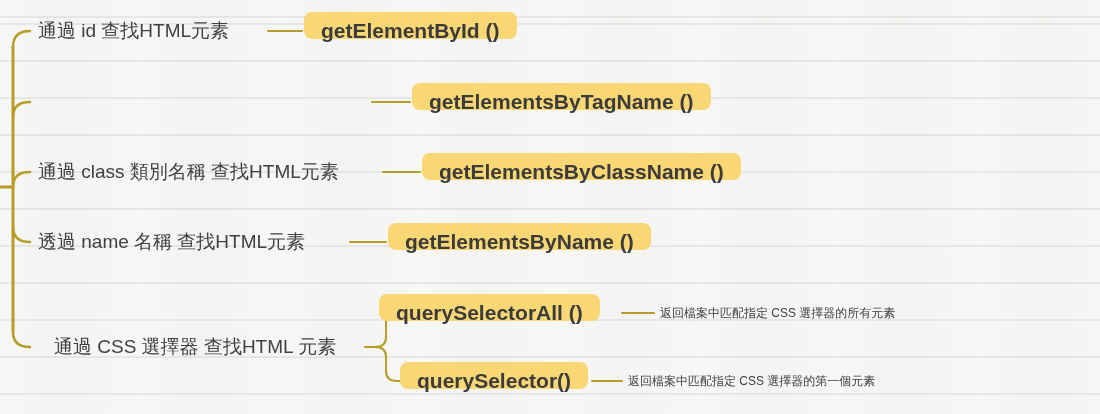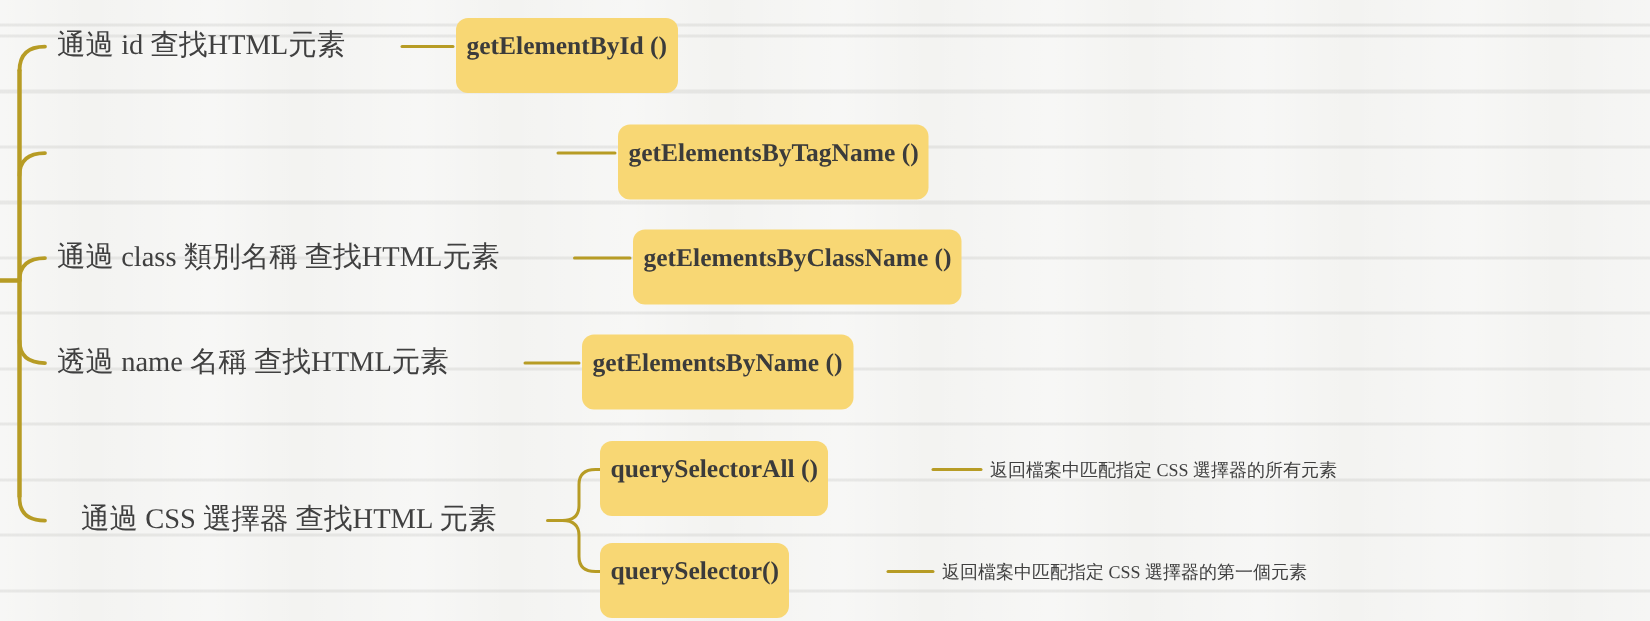--- a/index.html
+++ b/index.html
@@ -8,36 +8,36 @@
     width:1100px;height:414px;
     overflow:hidden;
     background-color:#f3f3f1;
     background-image:
       repeating-linear-gradient(180deg,
         rgba(150,150,145,0.16) 0px, rgba(150,150,145,0.16) 2px,
         rgba(0,0,0,0) 2px, rgba(0,0,0,0) 37px),
       repeating-linear-gradient(90deg,
         rgba(255,255,255,0.35) 0px, rgba(0,0,0,0) 60px, rgba(255,255,255,0.35) 140px);
     background-position:0 23px, 0 0;
-    font-family:Liberation Serif, serif;
+    font-family:Liberation Sans, sans-serif;
   }
   .connectors{position:absolute;left:0;top:0;}
   .label{
     position:absolute;
     height:28px;line-height:28px;
     font-size:19px;color:#404040;
     white-space:nowrap;
   }
   .node{
     position:absolute;
-    height:50px;line-height:38px;
-    padding:0 7px;
+    height:27px;line-height:38px;
+    padding:0 17px;
     background:#F8D774;
     border-radius:8px;
-    font-size:17px;font-weight:bold;color:#3B3B3B;
+    font-size:21px;font-weight:bold;color:#3B3B3B;
     white-space:nowrap;
     box-sizing:border-box;
   }
   .desc{
     position:absolute;
     height:28px;line-height:28px;
     font-size:12px;color:#404040;
     white-space:nowrap;
   }
 </style>
@@ -74,19 +74,19 @@
 
   <div class="label" style="left:38px;top:17px">通過 id 查找HTML元素</div>
   <div class="label" style="left:38px;top:158px">通過 class 類別名稱 查找HTML元素</div>
   <div class="label" style="left:38px;top:228px">透過 name 名稱 查找HTML元素</div>
   <div class="label" style="left:54px;top:333px">通過 CSS 選擇器 查找HTML 元素</div>
 
   <div class="node" style="left:304px;top:12px">getElementById ()</div>
   <div class="node" style="left:412px;top:83px">getElementsByTagName ()</div>
   <div class="node" style="left:422px;top:153px">getElementsByClassName ()</div>
   <div class="node" style="left:388px;top:223px">getElementsByName ()</div>
-  <div class="node" style="left:400px;top:294px">querySelectorAll ()</div>
+  <div class="node" style="left:379px;top:294px">querySelectorAll ()</div>
   <div class="node" style="left:400px;top:362px">querySelector()</div>
 
   <div class="desc" style="left:660px;top:299px">返回檔案中匹配指定 CSS 選擇器的所有元素</div>
   <div class="desc" style="left:628px;top:367px">返回檔案中匹配指定 CSS 選擇器的第一個元素</div>
 
 </div>
 
 </body></html>

